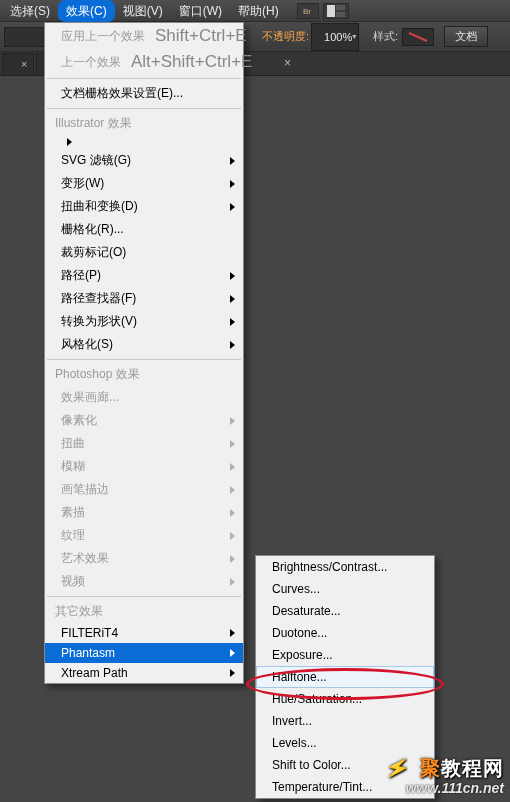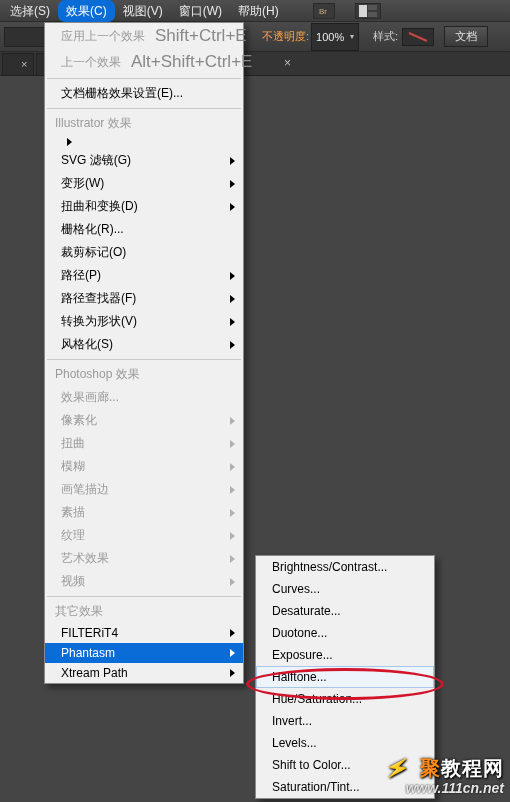--- a/index.html
+++ b/index.html
@@ -31,21 +31,21 @@
     cursor: default;
   }
   .menubar .mitem.active {
     background: #0a6cd6;
     color: #fff;
     border-radius: 7px;
   }
   .menubar .spacer { width: 10px; }
   .menubar .sq {
     width: 22px; height: 16px;
-    margin: 0 16px;
+    margin: 0 0;
     background: #3a3a3a;
     border: 1px solid #2a2a2a;
     display: flex; align-items: center; justify-content: center;
   }
   .menubar .sq svg { display:block; }
   .menubar .lay {
     width: 26px; height: 16px;
     margin: 0 4px;
     background: #3a3a3a;
     border: 1px solid #2a2a2a;
@@ -66,21 +66,21 @@
   .optbar .slot {
     width: 44px; height:20px;
     background:#303030;
     border:1px solid #222;
     margin-right:6px;
   }
   .optbar .orangetxt { color:#f7a24a; margin-right:2px; }
   .optbar .pct {
     width:48px; height:28px; line-height:16px;
     background:#2f2f2f; border:1px solid #1f1f1f;
-    color:#e9e9e9; padding:0 4px; font-size:11px;
+    color:#e9e9e9; padding:0 12px; font-size:11px;
     display:inline-flex; align-items:center; justify-content:space-between;
     margin-right:14px;
   }
   .optbar .pct .car { font-size:8px; color:#bbb; }
   .optbar .swatch {
     width:32px; height:18px;
     background:#2f2f2f; border:1px solid #1f1f1f;
     margin-right:10px;
     display:inline-flex; align-items:center; justify-content:center;
   }
@@ -408,21 +408,21 @@
   <div class="row">
       <span class="lbl">Invert...</span>
     </div>
   <div class="row">
       <span class="lbl">Levels...</span>
     </div>
   <div class="row">
       <span class="lbl">Shift to Color...</span>
     </div>
   <div class="row">
-      <span class="lbl">Saturation/Tint...</span>
+      <span class="lbl">Temperature/Tint...</span>
     </div>
 </div>
 
 <div class="redring"></div>
 
 <div class="watermark">
   <div class="l1">
     <span class="bolt">⚡</span>
     <span class="orange">聚</span><span>教程网</span>
   </div>

